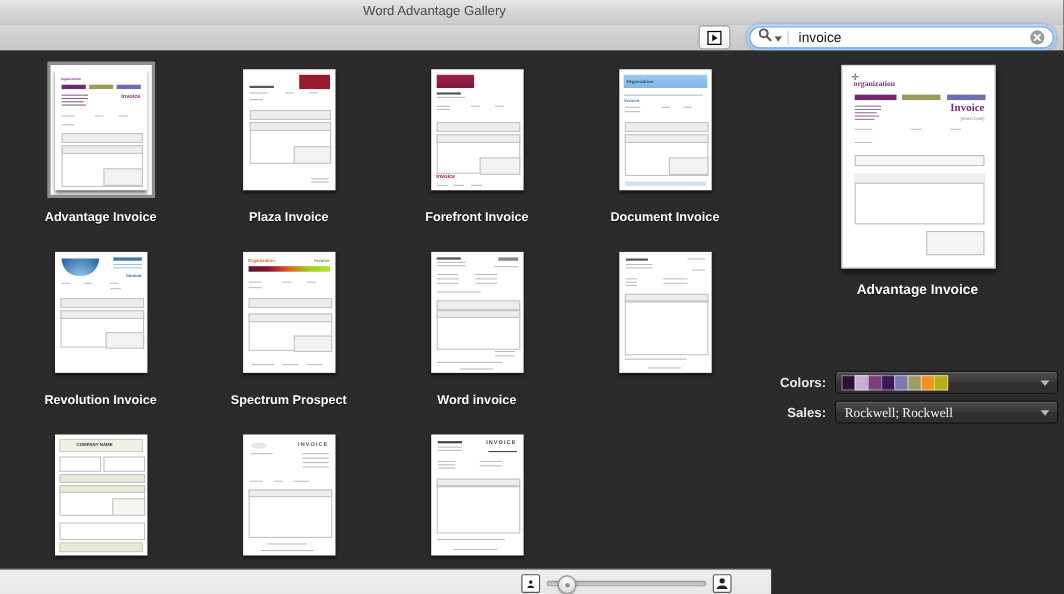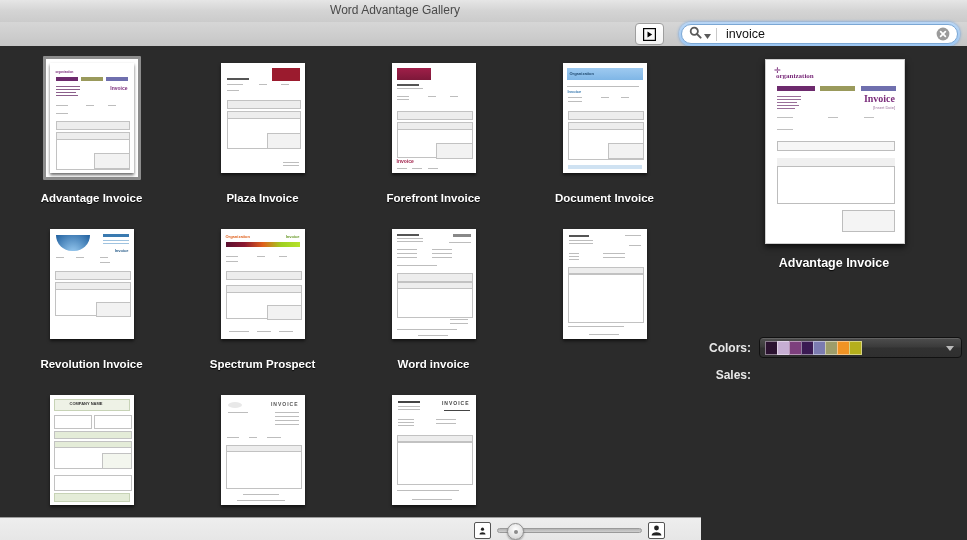--- a/index.html
+++ b/index.html
@@ -529,20 +529,24 @@
         <span style="background:#9d9d6a;"></span>
         <span style="background:#f09324;"></span>
         <span style="background:#b5af1c;"></span>
       </div>
       <div class="arrow"></div>
     </div>
   </div>
 
   <div class="ctl-row" style="top:318px;">
     <div class="ctl-label">Sales:</div>
+    <div class="popup">
+      <div class="ptext">Rockwell; Rockwell</div>
+      <div class="arrow"></div>
+    </div>
   </div>
 
 </div>
 
 <div id="bottom-bar">
   <div id="size-small-icon">
     <svg width="7" height="8" viewBox="0 0 7 8">
       <circle cx="3.5" cy="2.2" r="1.6" fill="#222"></circle>
       <path d="M0.5 7.5 C0.5 4.6 6.5 4.6 6.5 7.5 Z" fill="#222"></path>
     </svg>

